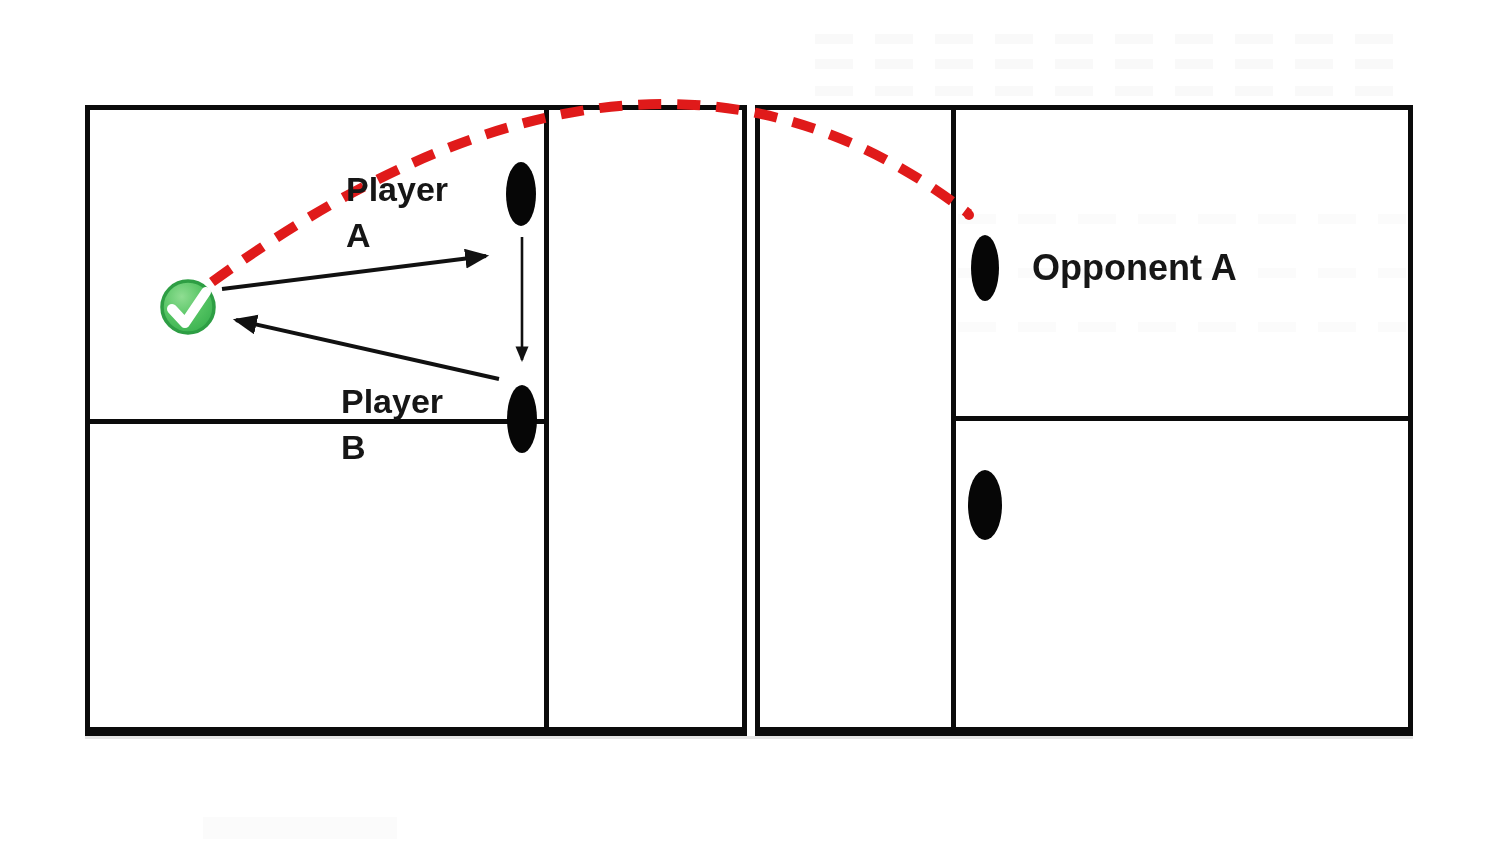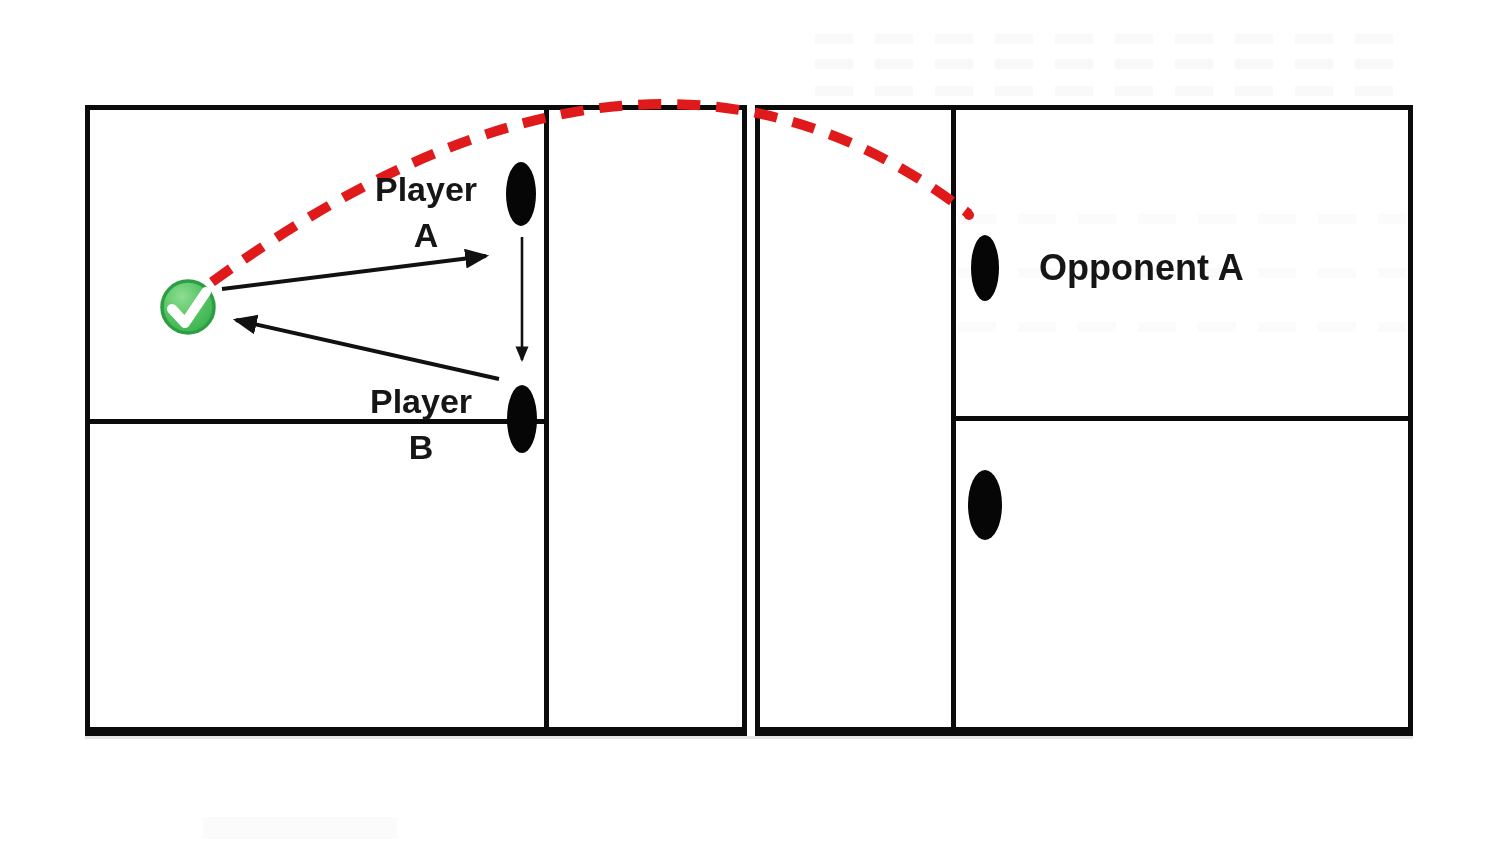--- a/index.html
+++ b/index.html
@@ -20,25 +20,25 @@
   .hline{position:absolute;height:5px;background:#0b0b0b;}
   .service-left{left:87px;top:419px;width:458px;}
   .service-right{left:953px;top:416px;width:456px;}
   .floor-shadow{position:absolute;left:85px;top:736px;width:1328px;height:3px;background:rgba(0,0,0,0.10);}
   
   .wm-row{position:absolute;height:10px;
     background:repeating-linear-gradient(90deg,rgba(0,0,0,0.025) 0 38px,transparent 38px 60px);}
   .wm-box{position:absolute;background:rgba(0,0,0,0.014);}
   
   .lbl{
-    position:absolute;color:#161616;font-weight:700;text-align:center;
+    position:absolute;color:#161616;font-weight:700;
     white-space:nowrap;letter-spacing:0px;
   }
   .lbl-2line{font-size:34px;line-height:46px;width:160px;}
-  .lbl-1line{font-size:36px;line-height:40px;text-align:left;margin-left:7px;}
+  .lbl-1line{font-size:36px;line-height:40px;text-align:left;}
   
   .overlay{position:absolute;left:0;top:0;width:1500px;height:843px;}
 </style>
 </head>
 <body>
 
 <div class="canvas">
 
   <div class="wm-row" style="left:815px;top:34px;width:590px;"></div>
   <div class="wm-row" style="left:815px;top:59px;width:590px;"></div>

